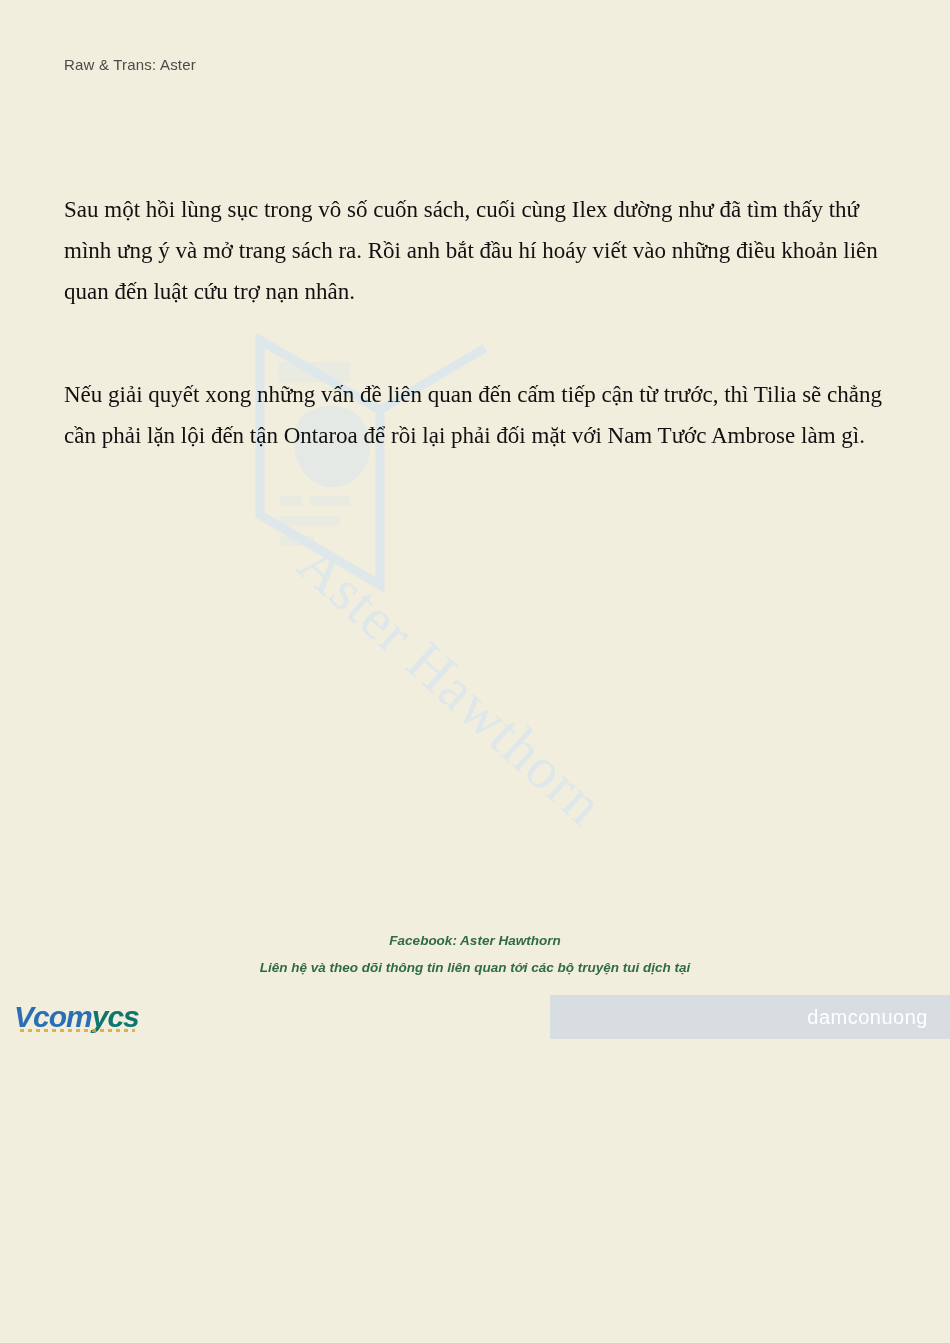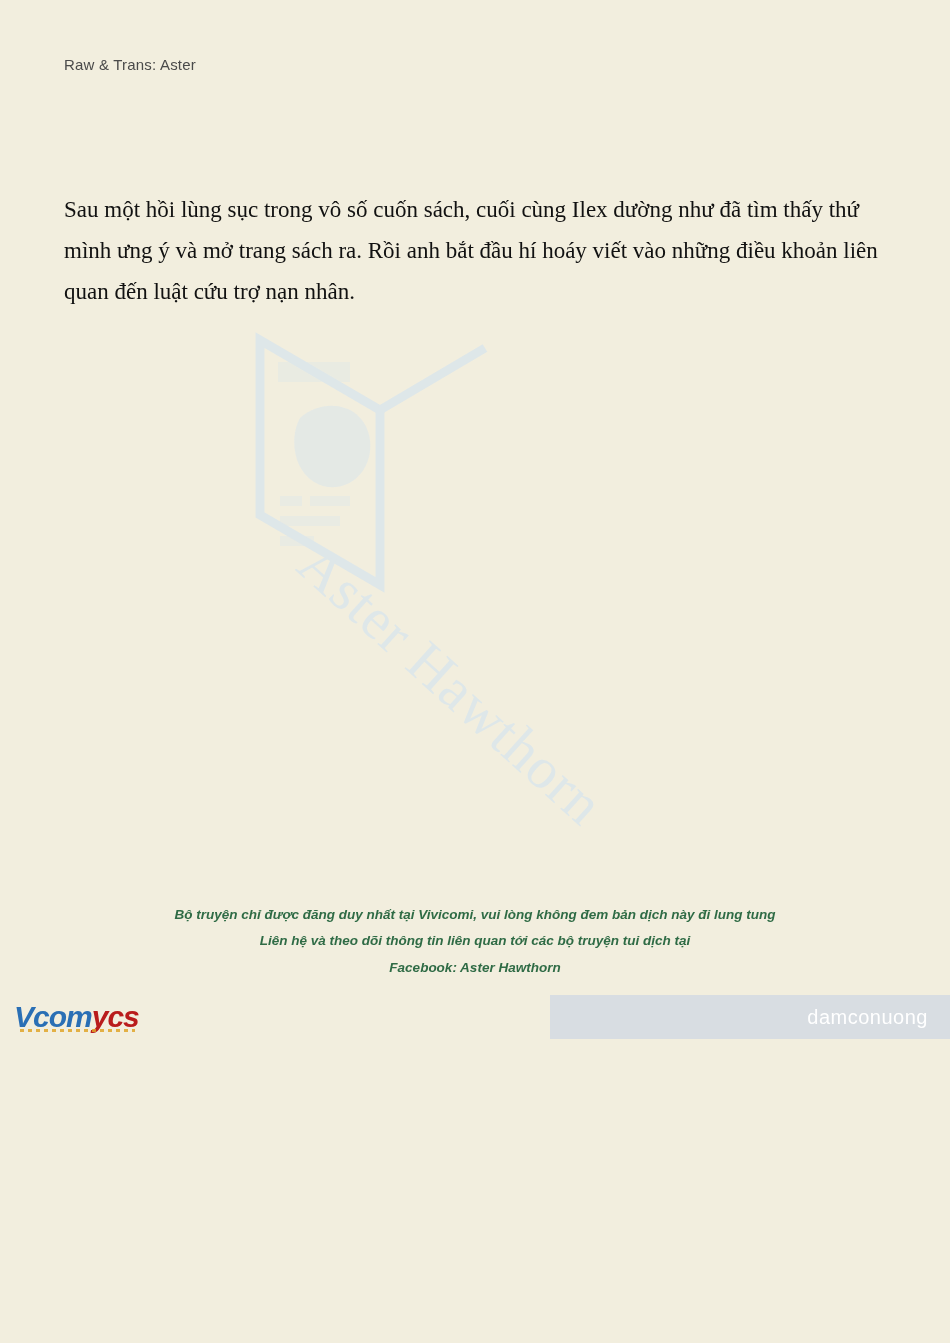--- a/index.html
+++ b/index.html
@@ -114,21 +114,21 @@
   }
   .logo {
     font-family: "Liberation Sans", sans-serif;
     font-weight: bold;
     font-style: italic;
     font-size: 30px;
     color: #2a6fb5;
     letter-spacing: -1px;
     position: relative;
   }
-  .logo .accent { color: #b91c1c; }
+  .logo .accent { color: #0f766e; }
   .logo .dotline {
     position: absolute;
     left: 6px;
     right: 4px;
     bottom: 2px;
     height: 3px;
     background: repeating-linear-gradient(90deg,#e0a52a 0 4px, transparent 4px 8px);
     opacity: .85;
   }
   .bottombar .right {
@@ -171,26 +171,26 @@
         <rect x="80" y="196" width="40" height="10" opacity="0.5"></rect>
         <rect x="50" y="216" width="60" height="10" opacity="0.5"></rect>
         <rect x="50" y="236" width="34" height="10" opacity="0.5"></rect>
       </g>
     </svg>
     <div class="wm-text">Aster Hawthorn</div>
   </div>
 
   <div class="content">
     <p class="para">Sau một hồi lùng sục trong vô số cuốn sách, cuối cùng Ilex dường như đã tìm thấy thứ mình ưng ý và mở trang sách ra. Rồi anh bắt đầu hí hoáy viết vào những điều khoản liên quan đến luật cứu trợ nạn nhân.</p>
+    <p class="para">Nếu giải quyết xong những vấn đề liên quan đến cấm tiếp cận từ trước, thì Tilia sẽ chẳng cần phải lặn lội đến tận Ontaroa để rồi lại phải đối mặt với Nam Tước Ambrose làm gì.</p>
   </div>
 
   <div class="footnote">
-    <div>Bộ truyện chỉ được đăng duy nhất tại Vivicomi, vui lòng không đem bản dịch này đi lung tung</div>
+    <div>Facebook: Aster Hawthorn</div>
     <div>Liên hệ và theo dõi thông tin liên quan tới các bộ truyện tui dịch tại</div>
-    <div>Facebook: Aster Hawthorn</div>
   </div>
 
   <div class="bottombar">
     <div class="left">
       <span class="logo"><span>V</span><span>com</span><span class="accent">ycs</span><span class="dotline"></span></span>
     </div>
     <div class="right">
       <span class="brandtext">damconuong</span>
     </div>
   </div>

